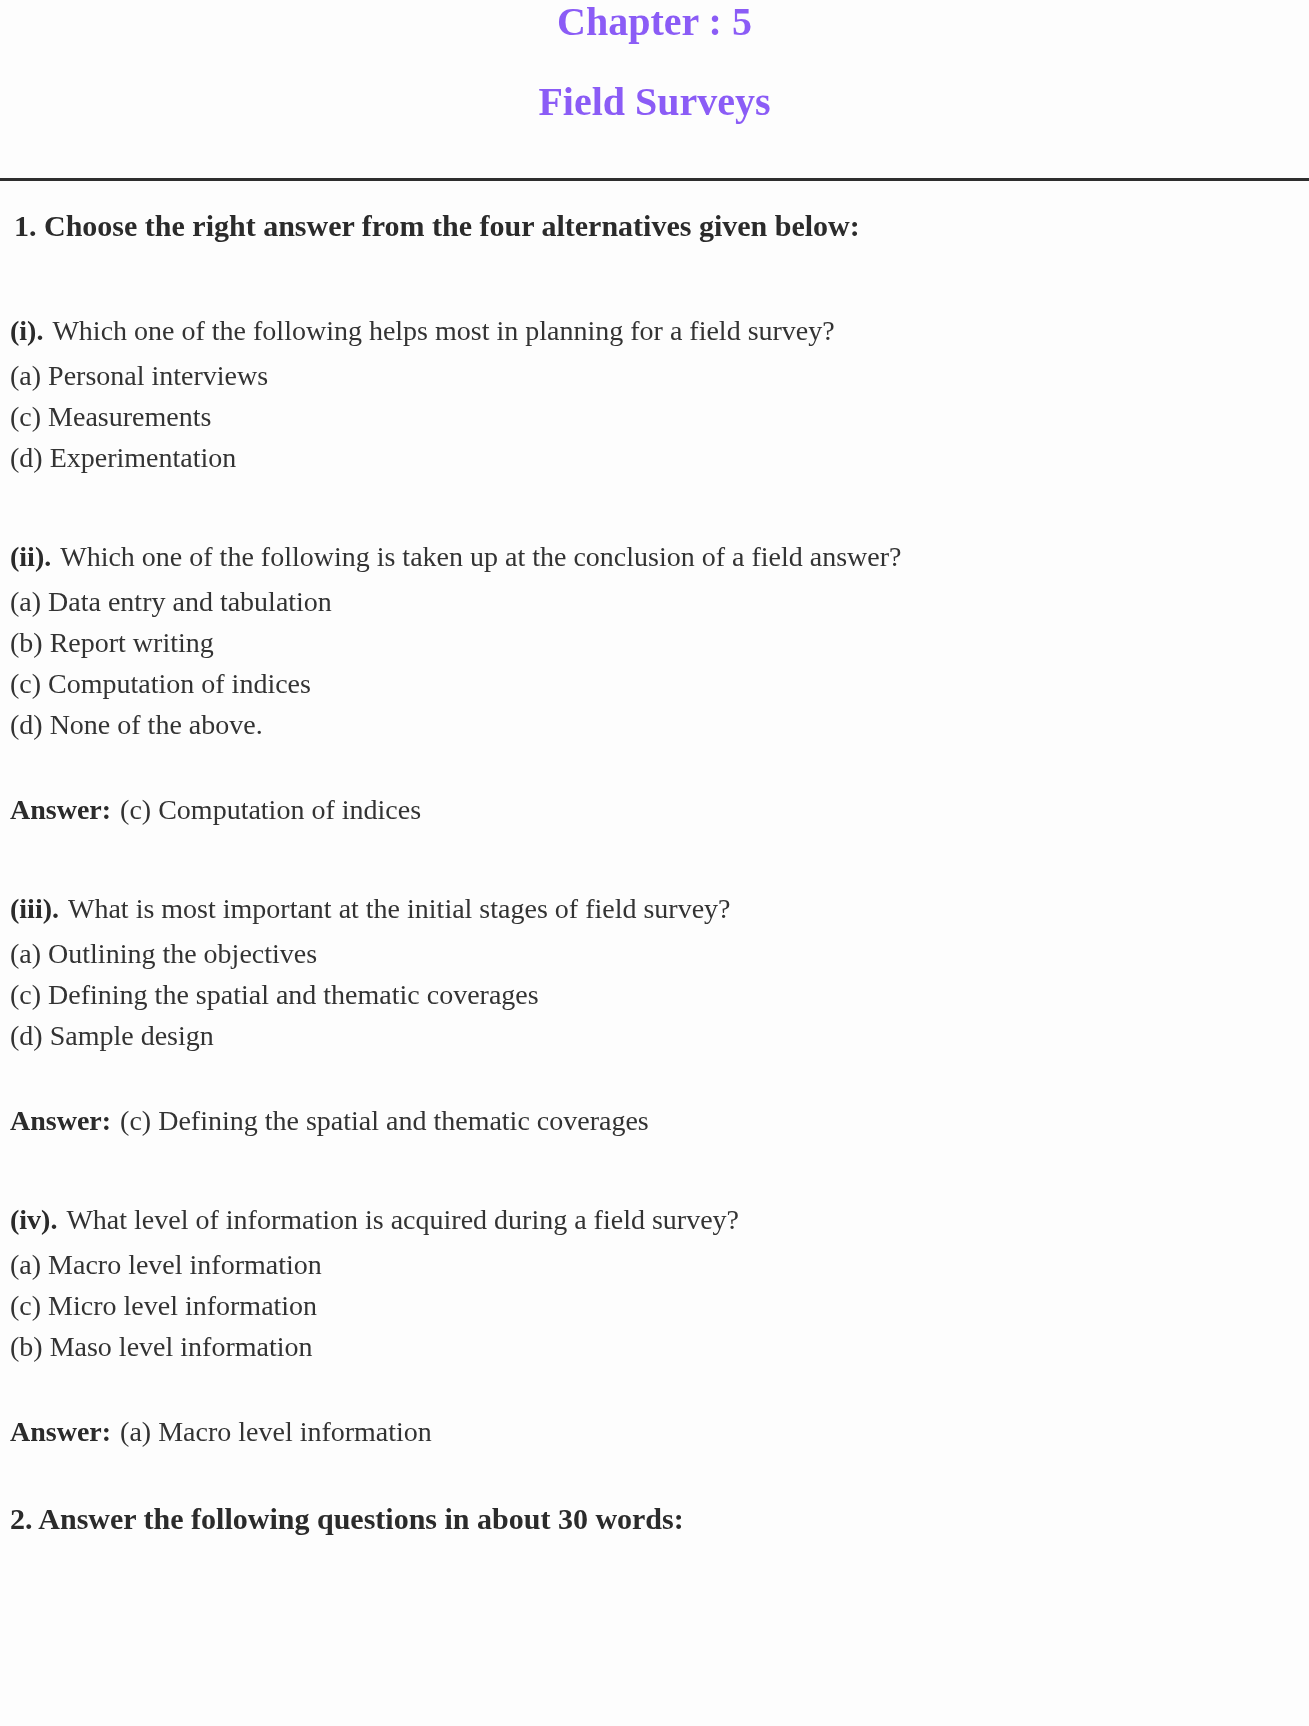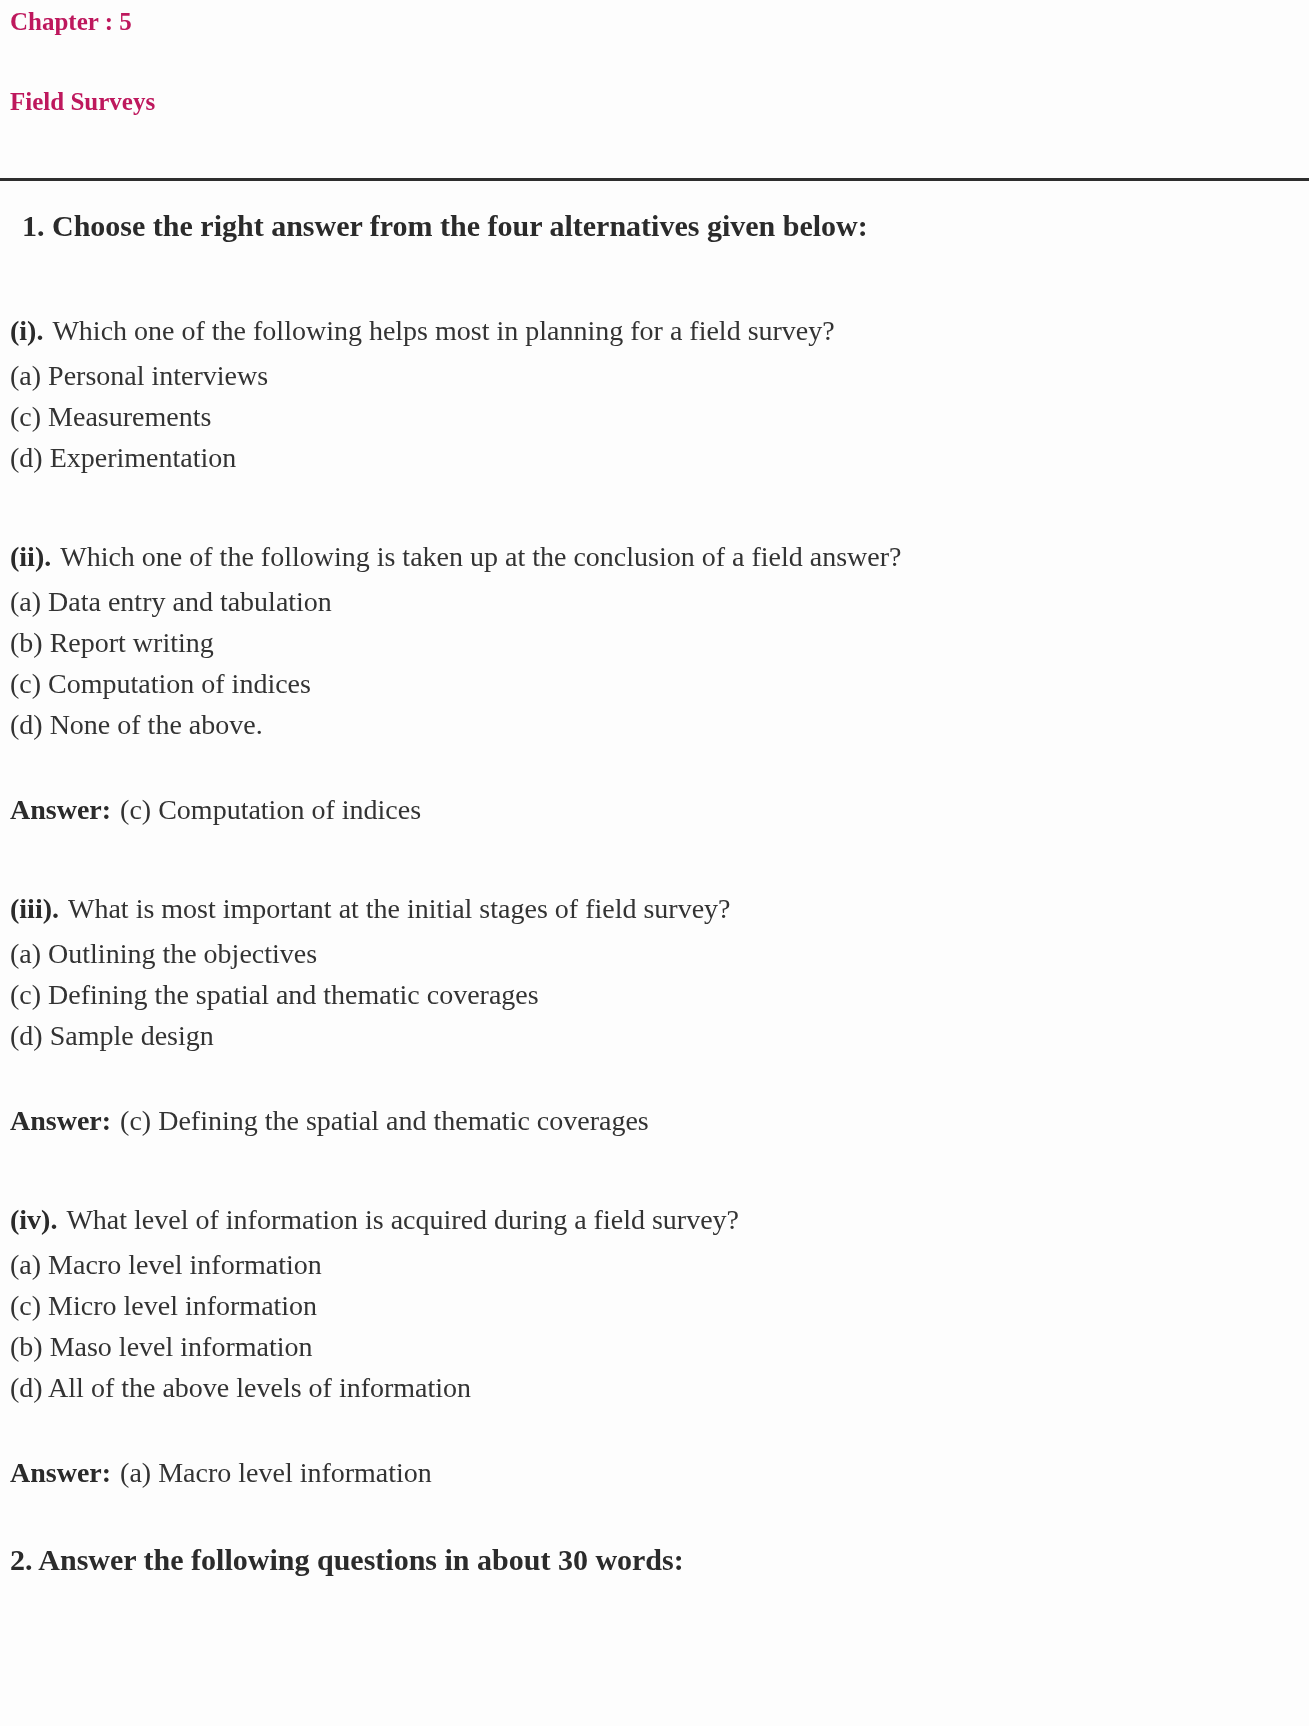--- a/index.html
+++ b/index.html
@@ -11,41 +11,41 @@
     box-sizing: border-box;
     padding: 0 10px;
     font-family: "Liberation Serif", "DejaVu Serif", serif;
     font-size: 28px;
     line-height: 41px;
     color: #333333;
   }
   p, h1, h2 { margin: 0; }
 
   .page-heading {
-    text-align: left;
+    text-align: center;
     font-weight: bold;
-    font-size: 25px;
+    font-size: 40px;
     line-height: 44px;
-    color: #be185d;
+    color: #8b5cf6;
   }
   #doc-title { margin-top: 36px; }
 
   .divider {
     border: none;
     border-top: 3px solid #2e2e2e;
     margin: 54px -10px 0 -10px;
   }
 
   .section-title {
     font-weight: bold;
     font-size: 30px;
     line-height: 40px;
     color: #2b2b2b;
   }
-  #section1-title { margin: 25px 0 64px 12px; }
+  #section1-title { margin: 25px 0 64px 4px; }
   #section2-title { margin-top: 47px; }
 
   .question-block { margin-bottom: 58px; }
   .question-block:last-of-type { margin-bottom: 0; }
 
   .q-line { margin-bottom: 4px; }
   .q-label, .answer-label {
     font-weight: bold;
     color: #2b2b2b;
     margin-right: 9px;
@@ -97,19 +97,18 @@
   </p>
 </div>
 
 <div class="question-block">
   <p class="q-line">
     <span class="q-label">(iv).</span><span>What level of information is acquired during a field survey?</span>
   </p>
   <p class="option">(a) Macro level information</p>
   <p class="option">(c) Micro level information</p>
   <p class="option">(b) Maso level information</p>
-  <p class="option">(d) All of the above levels of information</p>
   <p class="answer-line">
     <span class="answer-label">Answer:</span><span>(a) Macro level information</span>
   </p>
 </div>
 
 <p class="section-title" id="section2-title">2. Answer the following questions in about 30 words:</p>
 
 </body></html>

